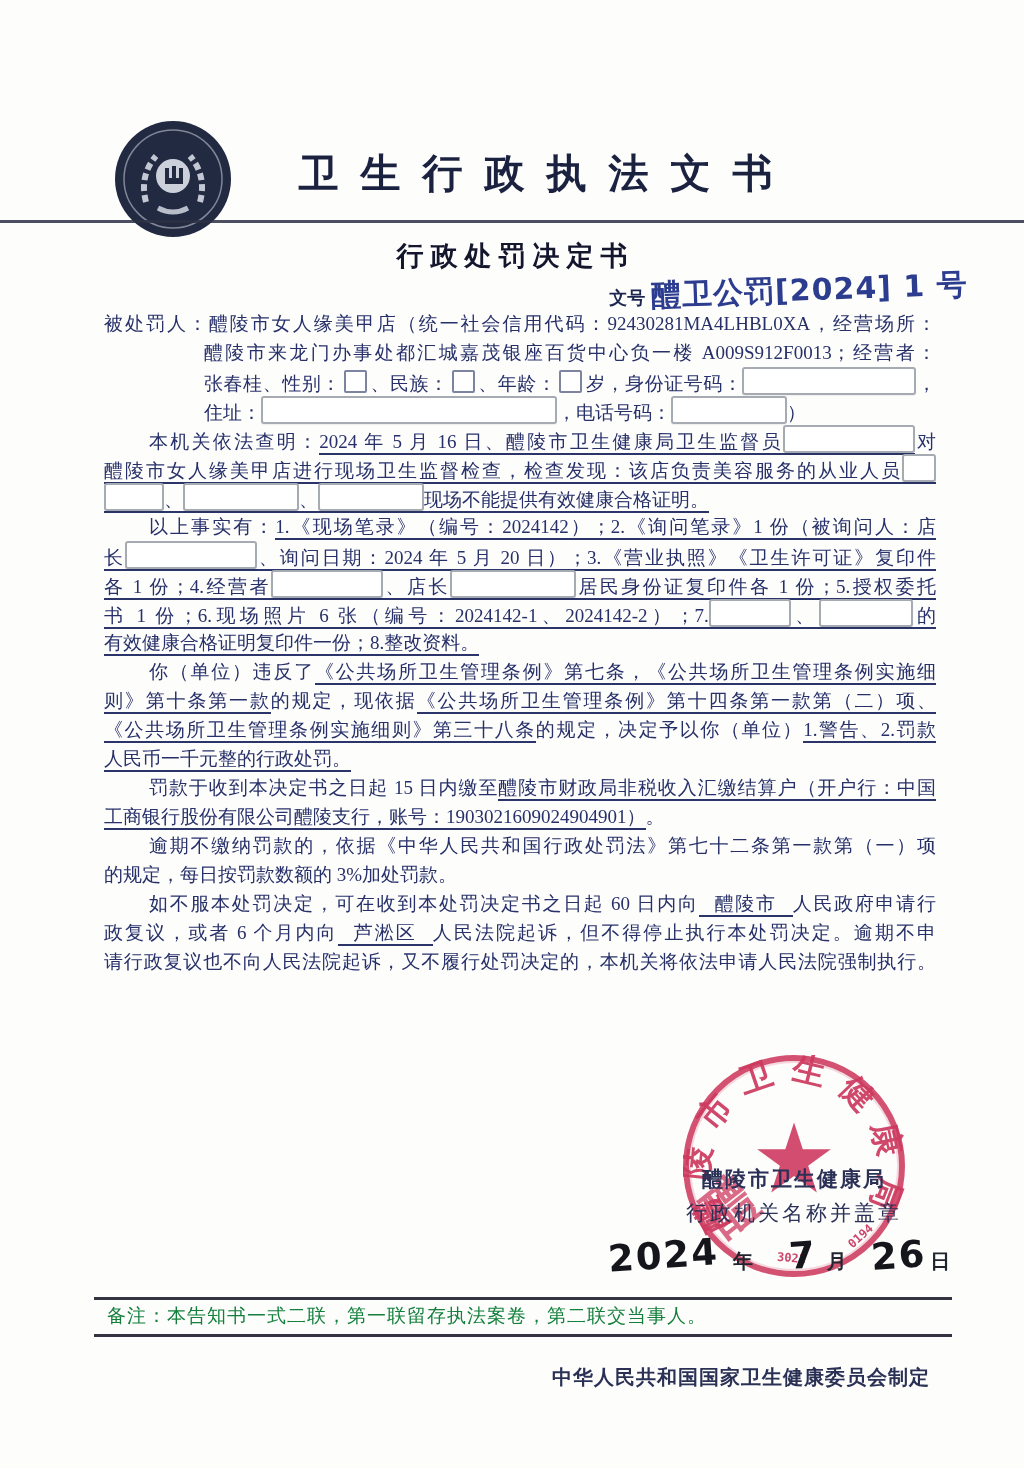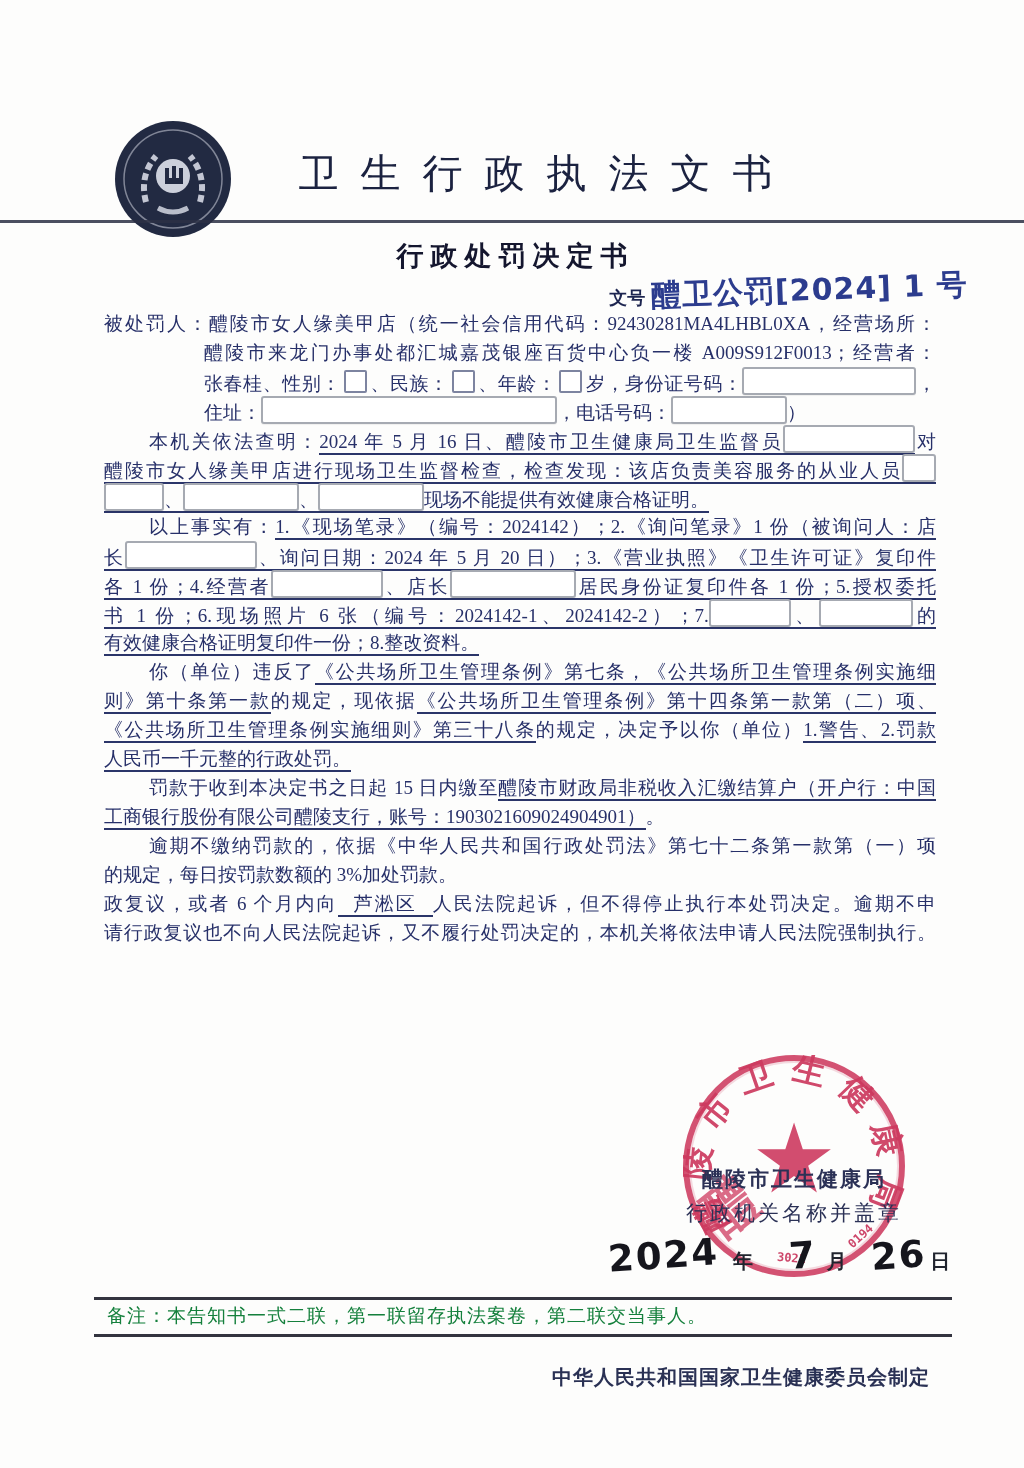--- a/index.html
+++ b/index.html
@@ -6,21 +6,21 @@
   .page{
     position:relative; width:1024px; height:1468px; margin:0 auto;
     background:#fdfdfc; overflow:hidden;
     font-family:"Liberation Serif","DejaVu Serif",serif;
     color:#273069;
   }
   
   .emblem{position:absolute; left:112px; top:118px; width:122px; height:122px;}
   .form-title{
     position:absolute; left:0; right:0; top:146px; text-align:center;
-    font-size:40px; font-weight:400; letter-spacing:22px; text-indent:22px;
+    font-size:40px; font-weight:700; letter-spacing:22px; text-indent:22px;
     color:#1b2240;
     padding-left:47px;
   }
   .header-rule{position:absolute; left:0; top:220px; width:1024px; height:3px; background:#2c3044; opacity:.85;}
   .doc-title{
     position:absolute; left:0; right:0; top:238px; text-align:center;
     font-size:27px; font-weight:700; letter-spacing:7px; text-indent:7px; color:#14162e;
   }
   .doc-number{position:absolute; top:270px; right:56px; display:flex; align-items:center;}
   .doc-number .lbl{font-size:18px; font-weight:700; color:#1d2550; margin-right:6px; margin-top:14px;}
@@ -137,20 +137,21 @@
     <div class="line"><span class="u">人民币一千元整的行政处罚。</span></div>
 
     <div class="line fill i1"><span>罚款于收到本决定书之日起 15 日内缴至</span><span class="u">醴陵市财政局非税收入汇缴结算户（开户行：中国</span></div>
 
     <div class="line"><span class="u">工商银行股份有限公司醴陵支行，账号：1903021609024904901）</span><span>。</span></div>
 
     <div class="line fill i1"><span>逾期不缴纳罚款的，依据《中华人民共和国行政处罚法》第七十二条第一款第（一）项</span></div>
 
     <div class="line"><span>的规定，每日按罚款数额的 3%加处罚款。</span></div>
 
+    <div class="line fill i1"><span>如不服本处罚决定，可在收到本处罚决定书之日起 60 日内向</span><span class="blank">醴陵市</span><span>人民政府申请行</span></div>
 
     <div class="line fill"><span>政复议，或者 6 个月内向</span><span class="blank">芦淞区</span><span>人民法院起诉，但不得停止执行本处罚决定。逾期不申</span></div>
 
     <div class="line fill"><span>请行政复议也不向人民法院起诉，又不履行处罚决定的，本机关将依法申请人民法院强制执行。</span></div>
 
   </div>
 
   <div class="seal">
     <div class="seal-ring"></div>
     <svg class="seal-arc" width="222" height="222" viewBox="0 0 222 222">

